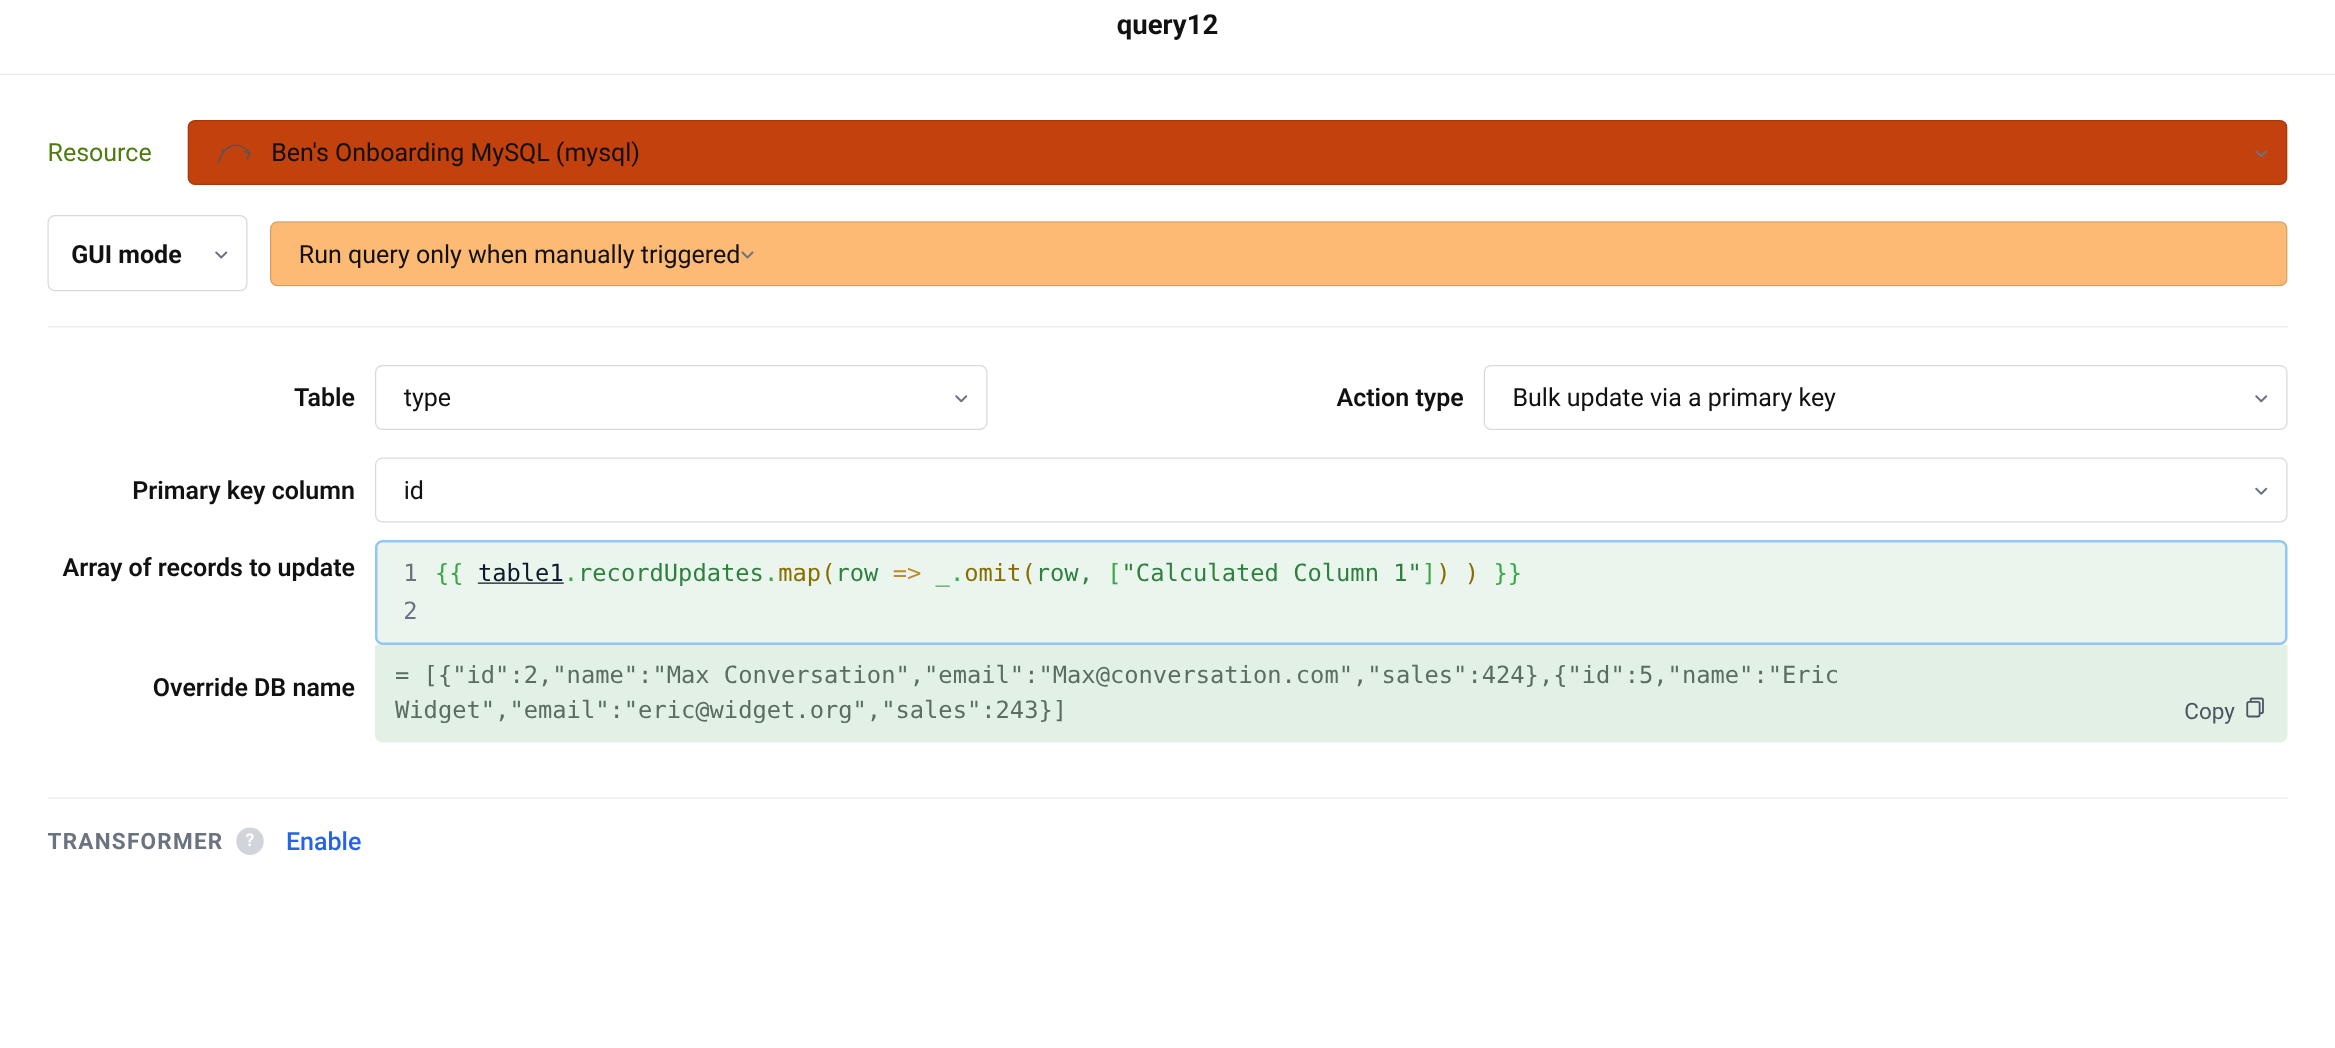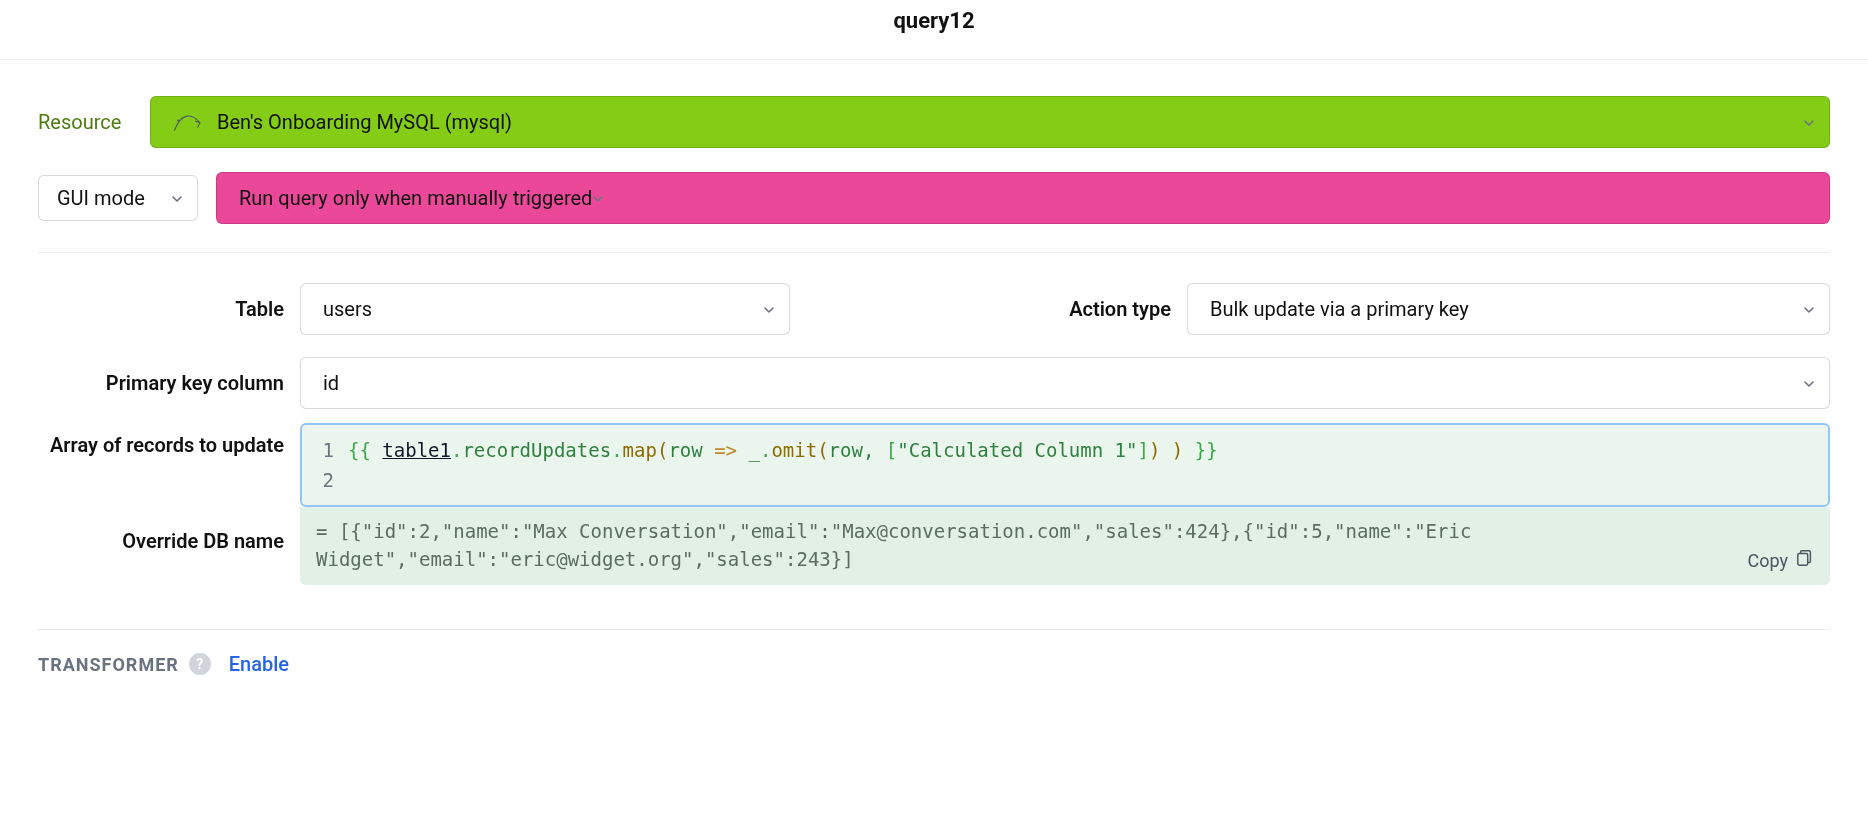--- a/index.html
+++ b/index.html
@@ -73,55 +73,55 @@
 
   .select {
     flex: 1;
     display: flex;
     align-items: center;
     border: 1px solid rgba(0,0,0,0.15);
     border-radius: 6px;
     height: 52px;
     padding: 0 14px 0 22px;
     position: relative;
-    background: #84cc16;
+    background: #c2410c;
   }
   .select .chev {
     position: absolute;
     right: 14px;
     top: 50%;
     transform: translateY(-50%);
     color: #6b7280;
   }
 
   .mode-row { display: flex; }
   .small-select {
     width: 160px;
     min-width: 160px;
     display: flex;
     align-items: center;
     justify-content: space-between;
     border: 1px solid rgba(0,0,0,0.15);
     border-radius: 6px;
-    height: 46px;
+    height: 61px;
     padding: 0 14px 0 18px;
     background: #fff;
     margin-right: 18px;
-    font-weight: 400;
+    font-weight: 700;
   }
   .trigger-select {
     flex: 1;
     display: flex;
     align-items: center;
     border: 1px solid rgba(0,0,0,0.15);
     border-radius: 6px;
     height: 52px;
     padding: 0 14px 0 22px;
     position: relative;
-    background: #ec4899;
+    background: #fdba74;
   }
 
   .divider {
     height: 1px;
     background: rgba(0,0,0,0.08);
     margin: 28px 0 30px 0;
   }
 
   
   .grid {
@@ -307,21 +307,21 @@
             </svg>
         </span>
       </div>
     </div>
 
     <div class="divider"></div>
 
     <div class="grid">
       <div class="g-label">Table</div>
       <div class="g-select" style="max-width:490px">
-        <span>users</span>
+        <span>type</span>
         <span class="chev">
           <svg class="chev-svg" viewBox="0 0 12 12">
               <path d="M2 4 L6 8 L10 4" stroke="#6b7280" stroke-width="1.6" fill="none" stroke-linecap="round" stroke-linejoin="round"></path>
             </svg>
         </span>
       </div>
       <div></div>
       <div class="g-label">Action type</div>
       <div class="g-select">
         <span>Bulk update via a primary key</span>

